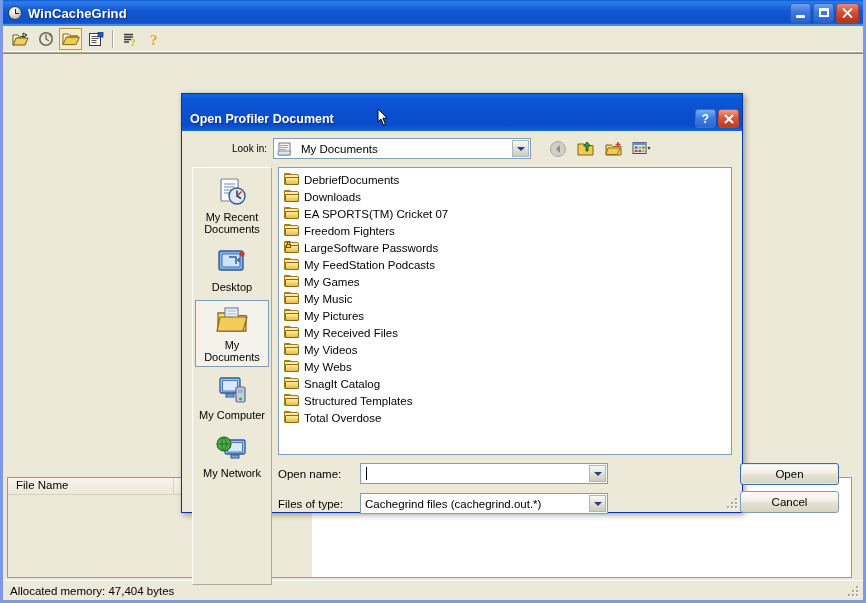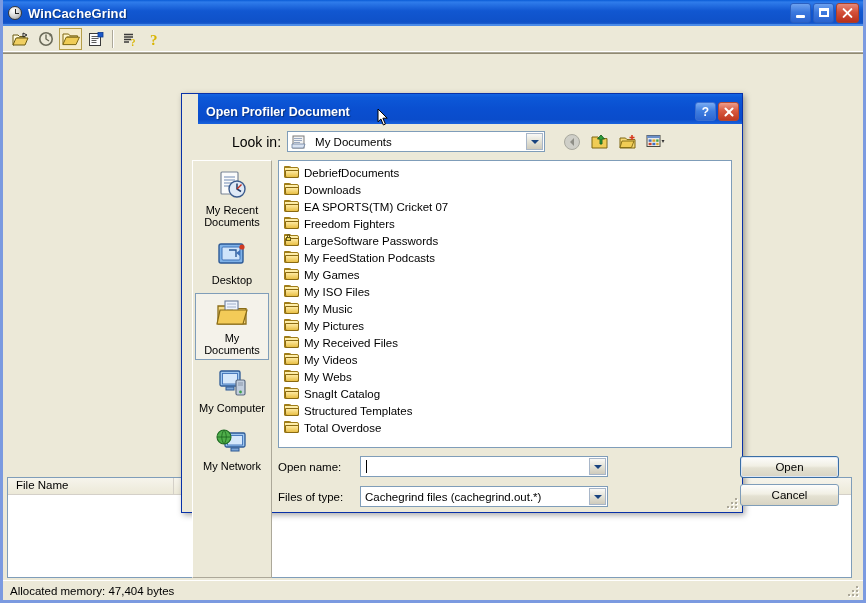--- a/index.html
+++ b/index.html
@@ -156,21 +156,21 @@
     overflow: hidden;
   }
   .mdi-child {
     position: absolute;
     left: 4px; bottom: 2px;
     width: 845px; height: 101px;
     background: #ece9d8;
     border: 1px solid #7f9db9;
     box-sizing: border-box;
     display: flex;
-    flex-direction: column;
+    flex-direction: row;
     margin-top: 32px;
   }
   .mdi-hdr-row {
     height: 16px;
     background: #ece9d8;
     display: flex;
     flex: none;
     border-bottom: 1px solid #d4d0c8;
   }
   .col-hdr {
@@ -225,24 +225,23 @@
     box-shadow: 2px 2px 6px rgba(0,0,0,0.35);
     display: flex;
     flex-direction: column;
     z-index: 20;
   }
   .dlg-titlebar {
     height: 25px;
     background: linear-gradient(180deg,#1264e3 0%, #0c58d8 12%, #0a4fd0 50%, #0a4ccb 85%, #1a63de 100%);
     display: flex;
     align-items: center;
-    padding: 5px 3px 0 8px;
+    padding: 12px 3px 0 8px;
     flex: none;
     position: relative;
-    margin-left: 16px;
   }
   .dlg-title {
     color: #fff;
     font-size: 12.5px;
     font-weight: bold;
     text-shadow: 1px 1px 1px rgba(0,0,0,0.4);
     white-space: nowrap;
   }
   .dlg-btns { margin-left: auto; display: flex; gap: 2px; }
   .dlg-btn {
@@ -276,21 +275,21 @@
 
   
   .lookin-row {
     display: flex;
     align-items: center;
     height: 30px;
     padding: 5px 8px 0 8px;
     box-sizing: border-box;
   }
   .lookin-label {
-    font-size: 14px;
+    font-size: 10px;
     color: #000;
     margin-right: 6px;
     margin-left: 42px;
     white-space: nowrap;
   }
   .combo {
     height: 21px;
     background: #fff;
     border: 1px solid #7f9db9;
     box-sizing: border-box;
@@ -796,28 +795,20 @@
                 <span class="front"></span>
               </span>
               <span class="name">My Games</span>
             </div>
             <div class="fl-item">
               <span class="folder">
                 <span class="tab"></span>
                 <span class="back"></span>
                 <span class="front"></span>
               </span>
-              <span class="name">My ISO Files</span>
-            </div>
-            <div class="fl-item">
-              <span class="folder">
-                <span class="tab"></span>
-                <span class="back"></span>
-                <span class="front"></span>
-              </span>
               <span class="name">My Music</span>
             </div>
             <div class="fl-item">
               <span class="folder">
                 <span class="tab"></span>
                 <span class="back"></span>
                 <span class="front"></span>
               </span>
               <span class="name">My Pictures</span>
             </div>

